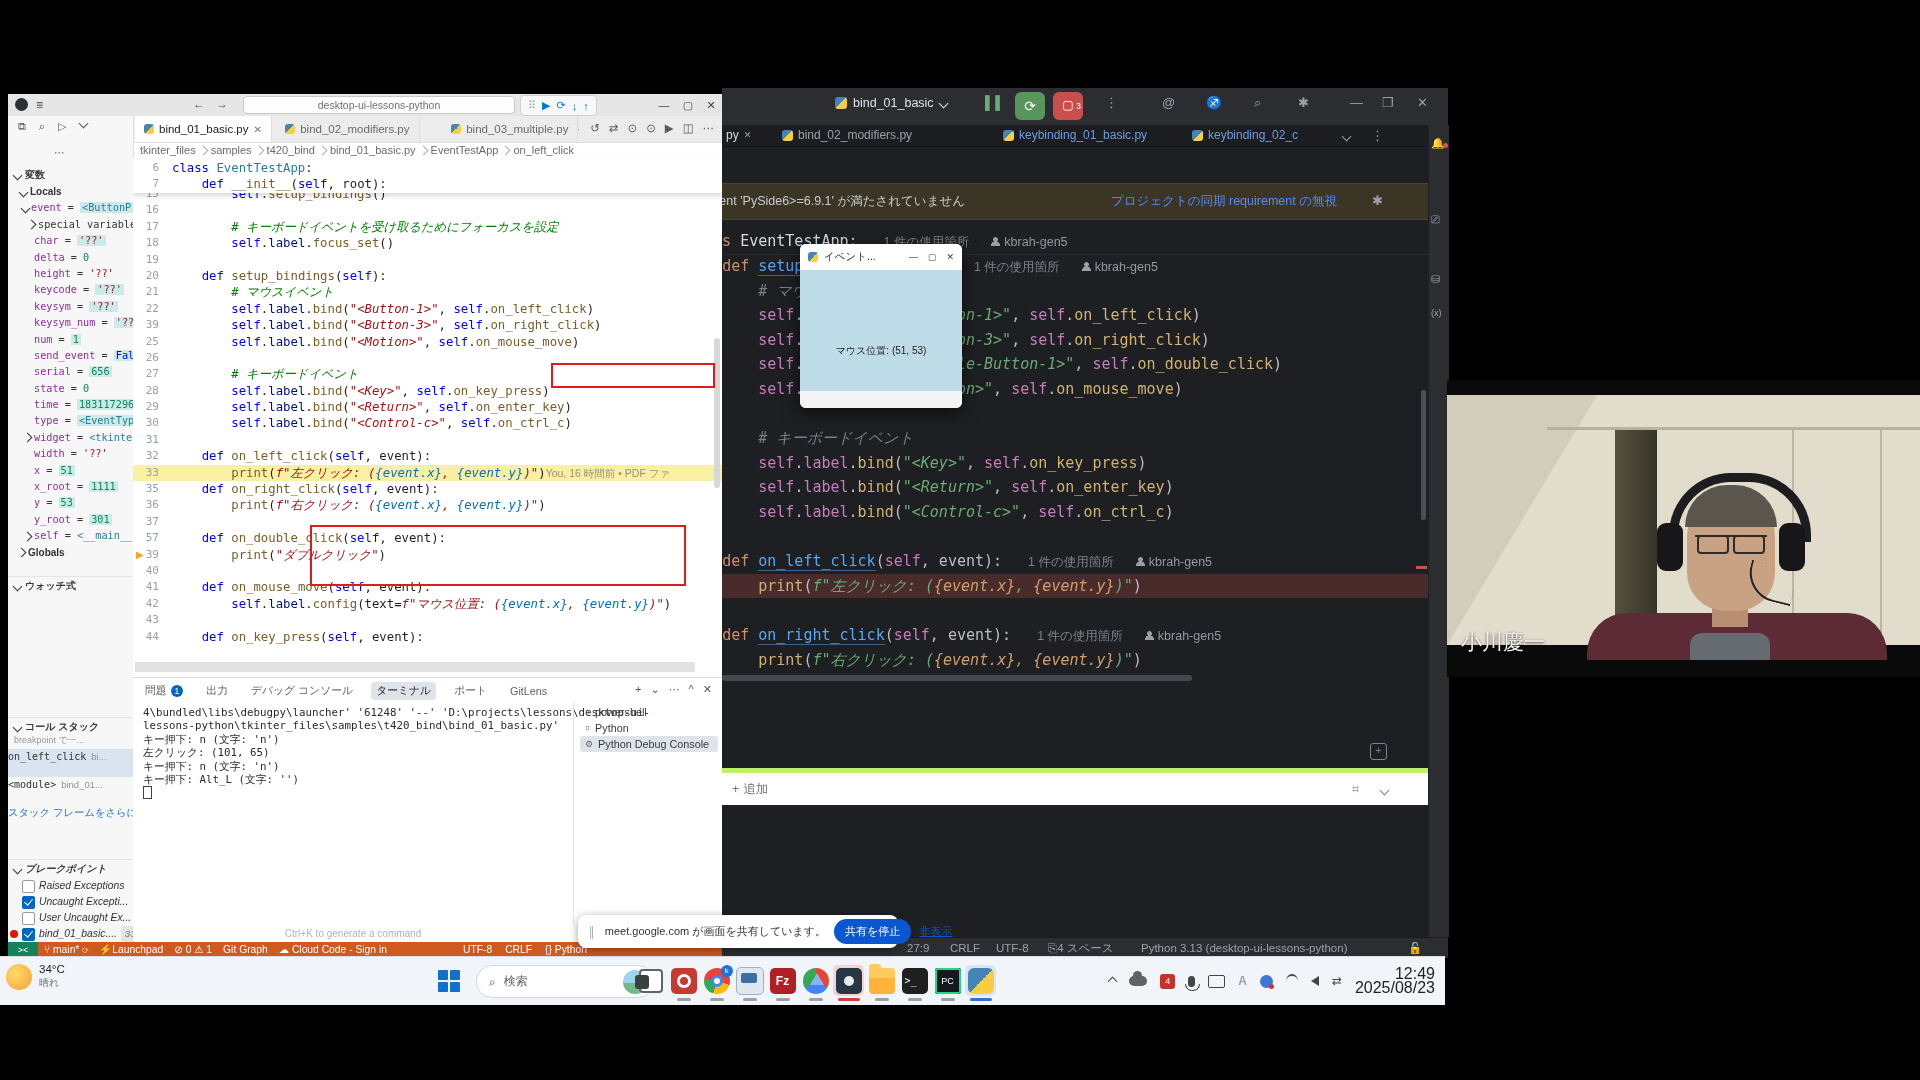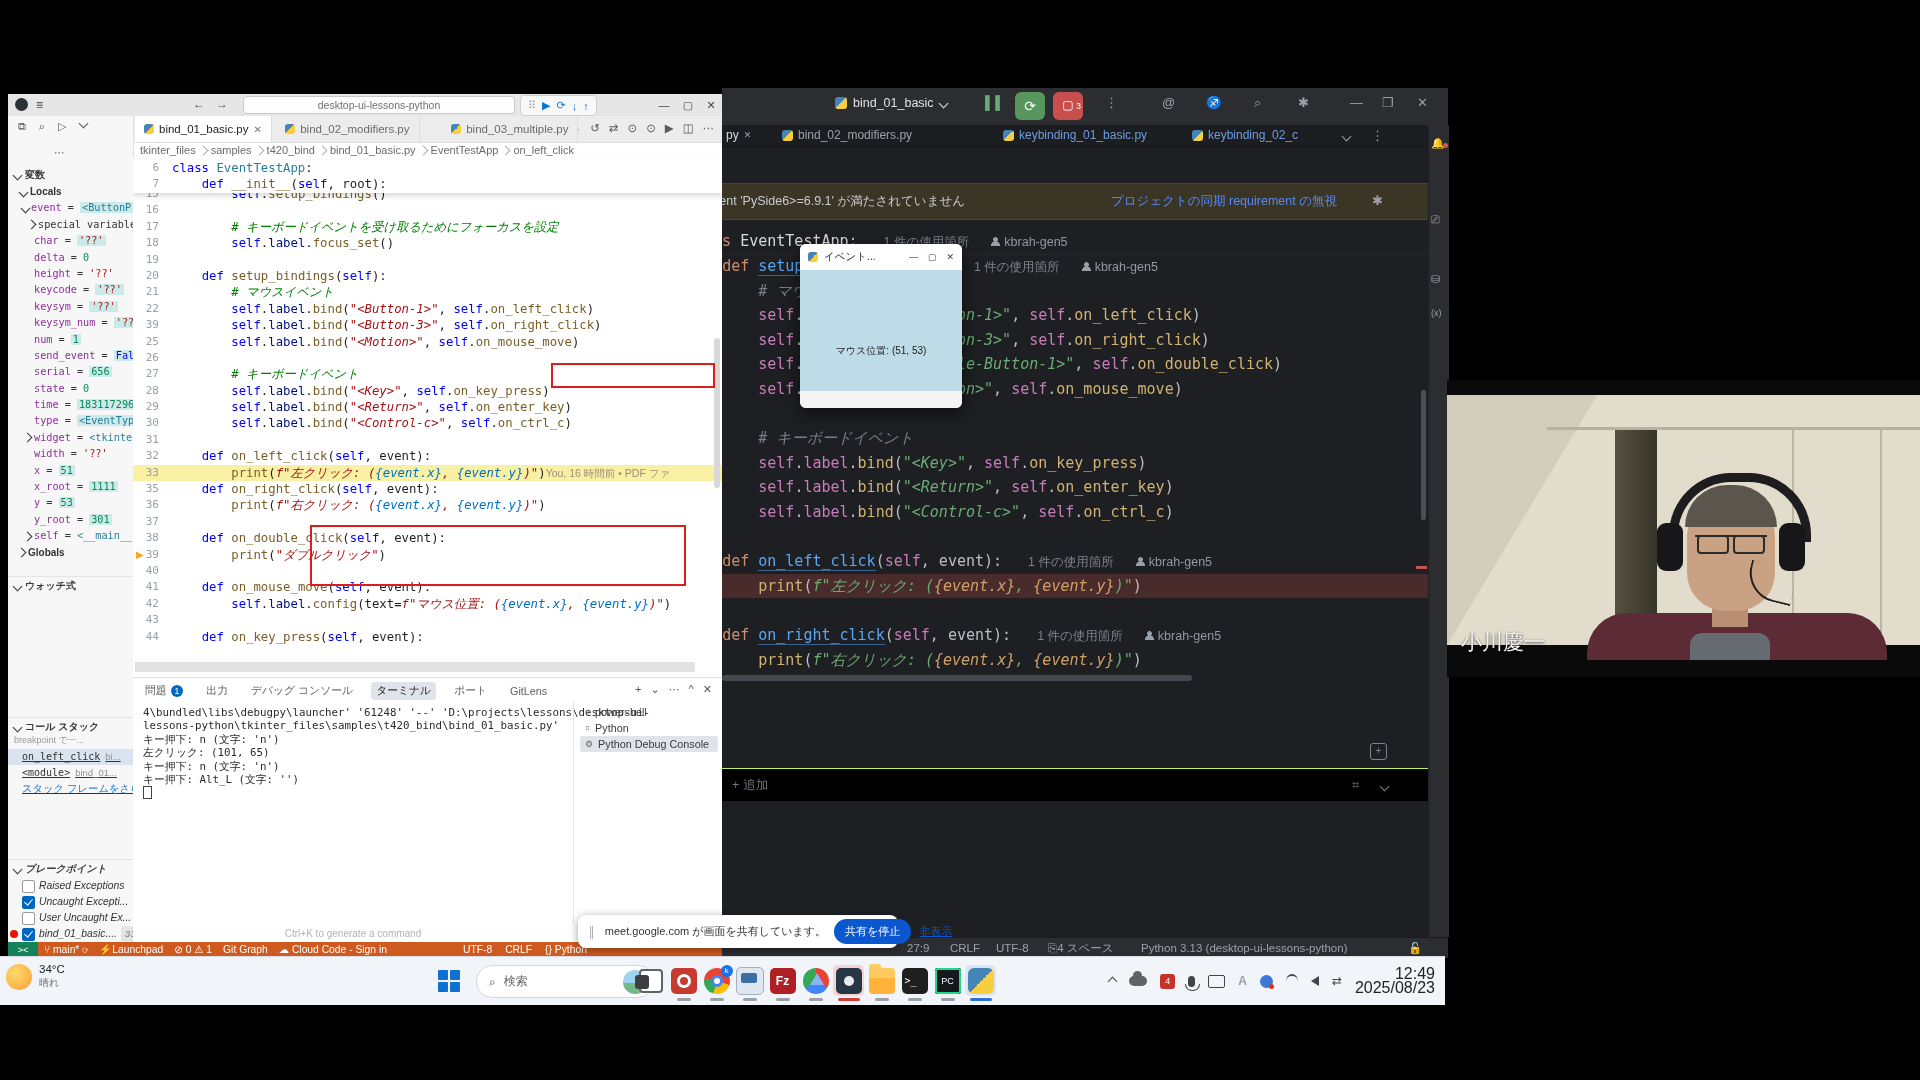--- a/index.html
+++ b/index.html
@@ -27,21 +27,21 @@
   #vsc-crumb{position:absolute;left:132px;top:48px;width:580px;height:16px;font-size:11px;color:#6b6b6b;display:flex;gap:4px;align-items:center;white-space:nowrap;}
   
   #vsc-side{position:absolute;left:0;top:22px;width:125px;height:826px;background:#f7f7f7;border-right:1px solid #e2e2e2;overflow:hidden;font-size:10.5px;color:#333;}
   #vsc-sideicons{position:absolute;left:10px;top:4px;display:flex;gap:13px;color:#555;font-size:11px;}
   #vsc-sidemore{position:absolute;left:46px;top:30px;color:#666;}
   .sechead{font-weight:bold;font-size:10px;color:#3a3a3a;padding:2px 0 2px 6px;}
   .secline{border-top:1px solid #e4e4e4;}
   .varrow{height:16.4px;line-height:16.4px;white-space:nowrap;padding-left:26px;font-family:"DejaVu Sans Mono",monospace;font-size:10.2px;}
   .varname{color:#8e2f9c;} .vhl{background:#cdeaea;padding:0 2px;}
   .k-num{color:#09885a;} .k-str{color:#a31515;} .k-kw{color:#0000ff;} .k-obj{color:#267f99;}
-  .cs-row{height:16px;line-height:16px;padding-left:14px;white-space:nowrap;font-size:10.3px;text-decoration:underline;}
+  .cs-row{height:28px;line-height:16px;white-space:nowrap;font-size:10.3px;}
   .cs-sel{background:#d9e4f0;}
   .cs-loc{color:#909090;margin-left:5px;font-size:9.5px;}
   .cs-link{color:#1a73c9;}
   .bp-row{height:16px;line-height:16px;display:flex;align-items:center;gap:4px;padding-left:14px;white-space:nowrap;font-size:10.3px;position:relative;}
   .cb{width:11px;height:11px;border:1px solid #999;border-radius:2px;background:#fff;flex:none;position:relative;}
   .cb.on{background:#0067c0;border-color:#0067c0;}
   .cb.on:after{content:"";position:absolute;left:2.5px;top:0.5px;width:4px;height:7px;border-right:1.6px solid #fff;border-bottom:1.6px solid #fff;transform:rotate(40deg);}
   .bpdot{width:8px;height:8px;border-radius:50%;background:#e51400;position:absolute;left:2px;top:4px;}
   .bpline{margin-left:auto;margin-right:6px;background:#e4e4e4;border-radius:3px;padding:0 4px;color:#777;font-size:9.5px;}
   
@@ -124,21 +124,21 @@
   #pc-errmark{position:absolute;left:694px;top:478px;width:11px;height:3px;background:#c75450;}
   
   #pc-popup{position:absolute;left:78px;top:156px;width:162px;height:164px;background:#fff;border-radius:6px;box-shadow:0 6px 18px rgba(0,0,0,.55);z-index:6;overflow:hidden;}
   #pc-popup .ttl{height:26px;display:flex;align-items:center;gap:6px;padding:0 8px;font-size:10.5px;color:#333;background:#fff;}
   #pc-popup .ctrls{margin-left:auto;display:flex;gap:10px;color:#444;font-size:9px;}
   #pc-popup .body{height:121px;background:#bedce8;position:relative;}
   #pc-popup .body .msg{position:absolute;left:0;right:0;top:74px;text-align:center;font-size:10px;color:#222;}
   #pc-popup .foot{height:17px;background:#f4f4f4;}
   
   #pc-grid{position:absolute;left:648px;top:655px;width:15px;height:15px;border:1.5px solid #7d828b;border-radius:3px;color:#7d828b;font-size:10px;text-align:center;line-height:13px;}
-  #pc-watch{position:absolute;left:0;top:680px;width:706px;height:32px;background:#000000;border-top:1px solid #bef264;color:#6f737a;font-size:12.5px;line-height:32px;}
+  #pc-watch{position:absolute;left:0;top:680px;width:706px;height:32px;background:#ffffff;border-top:5px solid #bef264;color:#6f737a;font-size:12.5px;line-height:32px;}
   #pc-watch .ph{margin-left:10px;}
   #pc-watch .acts{position:absolute;right:40px;top:0;display:flex;gap:22px;color:#7d828b;}
   #pc-status{position:absolute;left:0;top:849px;width:726px;height:20px;background:#2b2d30;border-top:1px solid #1a1b1e;color:#9ca1ab;font-size:11.5px;line-height:20px;white-space:nowrap;}
   #pc-status span{position:absolute;top:0;}
   
   #pc-strip{position:absolute;left:706px;top:37px;width:20px;height:812px;background:#2b2d30;border-left:1px solid #1f2124;color:#9da0a8;}
   .stripico{position:absolute;left:2px;font-size:11px;}
   .belldot{position:absolute;left:12px;top:6px;width:5px;height:5px;border-radius:50%;background:#e25050;}
 
   
@@ -367,21 +367,21 @@
           <div class="vrow"><span class="gut">27</span><span class="code">        <i class="tk-c"># キーボードイベント</i></span></div>
           <div class="vrow"><span class="gut">28</span><span class="code">        <i class="tk-sf">self</i>.<i class="tk-at">label</i>.<i class="tk-mth">bind</i>(<i class="tk-s">"&lt;Key&gt;"</i>, <i class="tk-sf">self</i>.<i class="tk-mth">on_key_press</i>)</span></div>
           <div class="vrow"><span class="gut">29</span><span class="code">        <i class="tk-sf">self</i>.<i class="tk-at">label</i>.<i class="tk-mth">bind</i>(<i class="tk-s">"&lt;Return&gt;"</i>, <i class="tk-sf">self</i>.<i class="tk-mth">on_enter_key</i>)</span></div>
           <div class="vrow"><span class="gut">30</span><span class="code">        <i class="tk-sf">self</i>.<i class="tk-at">label</i>.<i class="tk-mth">bind</i>(<i class="tk-s">"&lt;Control-c&gt;"</i>, <i class="tk-sf">self</i>.<i class="tk-mth">on_ctrl_c</i>)</span></div>
           <div class="vrow"><span class="gut">31</span><span class="code"></span></div>
           <div class="vrow"><span class="gut">32</span><span class="code">    <i class="tk-k">def</i> <i class="tk-dn">on_left_click</i>(<i class="tk-sf">self</i>, event):</span></div>
           <div class="vrow cur"><span class="gut">33</span><span class="code">        <i class="tk-mth">print</i>(<i class="tk-s">f"左クリック: (</i><i class="tk-i">{event.x}</i><i class="tk-s">, </i><i class="tk-i">{event.y}</i><i class="tk-s">)"</i>)</span><span class="blame">You, 16 時間前 • PDF ファ</span></div>
           <div class="vrow"><span class="gut">35</span><span class="code">    <i class="tk-k">def</i> <i class="tk-dn">on_right_click</i>(<i class="tk-sf">self</i>, event):</span></div>
           <div class="vrow"><span class="gut">36</span><span class="code">        <i class="tk-mth">print</i>(<i class="tk-s">f"右クリック: (</i><i class="tk-i">{event.x}</i><i class="tk-s">, </i><i class="tk-i">{event.y}</i><i class="tk-s">)"</i>)</span></div>
           <div class="vrow"><span class="gut">37</span><span class="code"></span></div>
-          <div class="vrow"><span class="gut">38</span><span class="code">    <i class="tk-k">def</i> <i class="tk-dn">on_double_click</i>(<i class="tk-sf">self</i>, event):</span></div>
+          <div class="vrow"><span class="gut">57</span><span class="code">    <i class="tk-k">def</i> <i class="tk-dn">on_double_click</i>(<i class="tk-sf">self</i>, event):</span></div>
           <div class="vrow"><span class="gut">39</span><span class="code">        <i class="tk-mth">print</i>(<i class="tk-s">"ダブルクリック"</i>)</span></div>
           <div class="vrow"><span class="gut">40</span><span class="code"></span></div>
           <div class="vrow"><span class="gut">41</span><span class="code">    <i class="tk-k">def</i> <i class="tk-dn">on_mouse_move</i>(<i class="tk-sf">self</i>, event):</span></div>
           <div class="vrow"><span class="gut">42</span><span class="code">        <i class="tk-sf">self</i>.<i class="tk-at">label</i>.<i class="tk-mth">config</i>(text=<i class="tk-s">f"マウス位置: (</i><i class="tk-i">{event.x}</i><i class="tk-s">, </i><i class="tk-i">{event.y}</i><i class="tk-s">)"</i>)</span></div>
           <div class="vrow"><span class="gut">43</span><span class="code"></span></div>
           <div class="vrow"><span class="gut">44</span><span class="code">    <i class="tk-k">def</i> <i class="tk-dn">on_key_press</i>(<i class="tk-sf">self</i>, event):</span></div>
         </div>
       <div id="vsc-sticky">
           <div class="vrow"><span class="gut">6</span><span class="code"><i class="tk-k">class</i> <i class="tk-cl">EventTestApp</i>:</span></div>
           <div class="vrow"><span class="gut">7</span><span class="code">    <i class="tk-k">def</i> <i class="tk-dn">__init__</i>(<i class="tk-sf">self</i>, root):</span></div>

